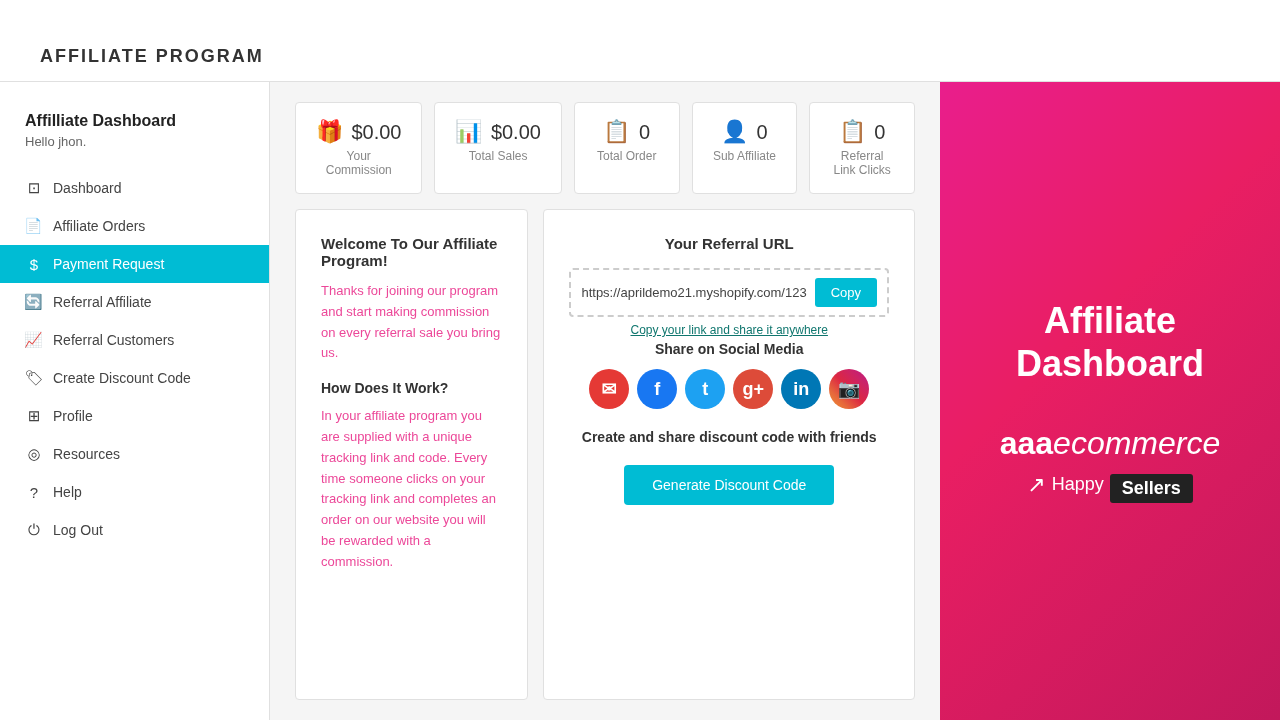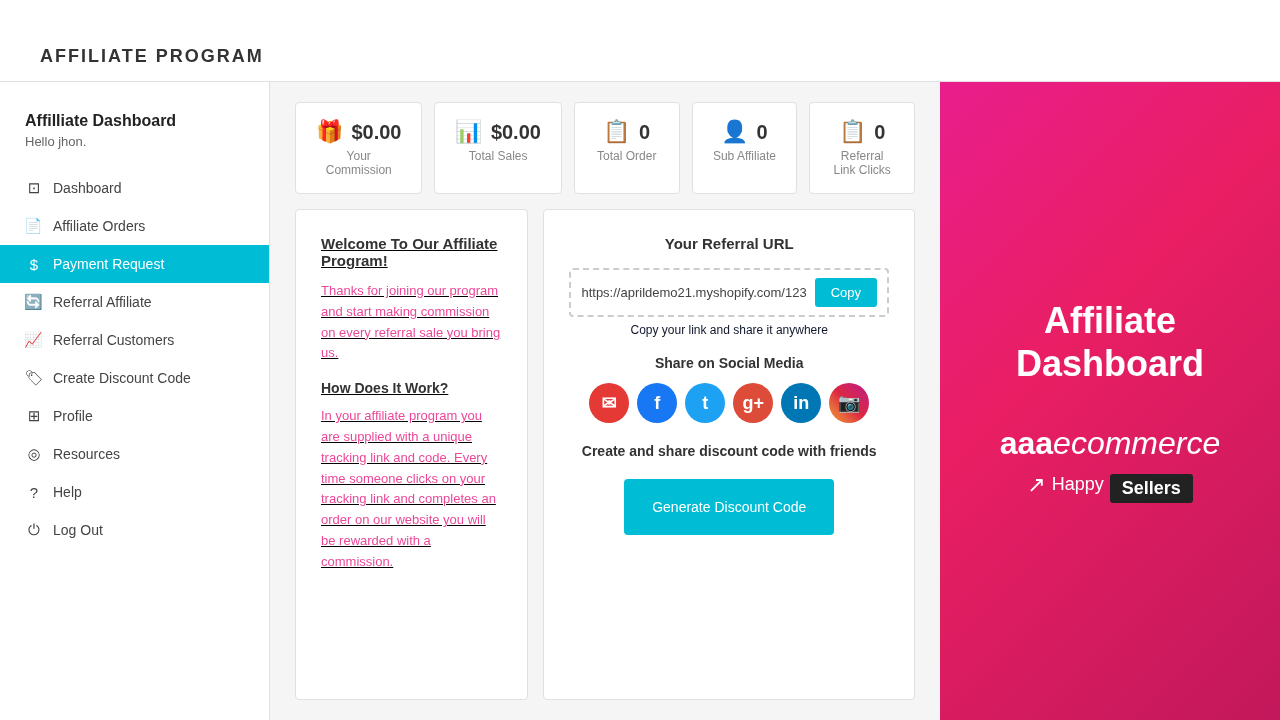--- a/index.html
+++ b/index.html
@@ -103,42 +103,41 @@
     .stat-top {
       display: flex;
       align-items: center;
       gap: 8px;
     }
     .stat-icon {
       font-size: 22px;
     }
     .stat-value {
       font-size: 20px;
-      font-weight: bold;
+      font-weight: normal;
       color: #333;
     }
     .stat-label {
       font-size: 12px;
       color: #888;
       text-align: center;
     }
 
     
     .bottom-panels {
       display: flex;
       gap: 15px;
       flex: 1;
     }
     .welcome-panel {
       background: #fff;
       border: 1px solid #e0e0e0;
       border-radius: 4px;
       padding: 25px;
       flex: 1;
-      text-decoration: underline;
     }
     .welcome-panel h2 {
       font-size: 15px;
       font-weight: bold;
       color: #333;
       margin-bottom: 12px;
     }
     .welcome-panel p {
       font-size: 13px;
       color: #ec4899;
@@ -192,23 +191,24 @@
       color: #fff;
       border: none;
       padding: 7px 16px;
       border-radius: 3px;
       font-size: 13px;
       cursor: pointer;
       white-space: nowrap;
     }
     .copy-hint {
       font-size: 12px;
-      color: #0f172a;
-      margin-bottom: 18px;
-      text-align: center;
+      color: #0f766e;
+      margin-bottom: 4px;
+      text-align: center;
+      text-decoration: underline;
     }
     .social-title {
       font-size: 14px;
       font-weight: bold;
       color: #333;
       margin-bottom: 12px;
     }
     .social-icons {
       display: flex;
       gap: 8px;
@@ -237,21 +237,21 @@
       font-size: 14px;
       font-weight: bold;
       color: #333;
       margin-bottom: 20px;
       text-align: center;
     }
     .gen-btn {
       background: #00bcd4;
       color: #fff;
       border: none;
-      padding: 20px 28px;
+      padding: 12px 28px;
       border-radius: 4px;
       font-size: 14px;
       cursor: pointer;
     }
 
     
     .branding-panel {
       width: 340px;
       min-width: 340px;
       background: linear-gradient(135deg, #e91e8c 0%, #e91e63 40%, #c2185b 100%);

